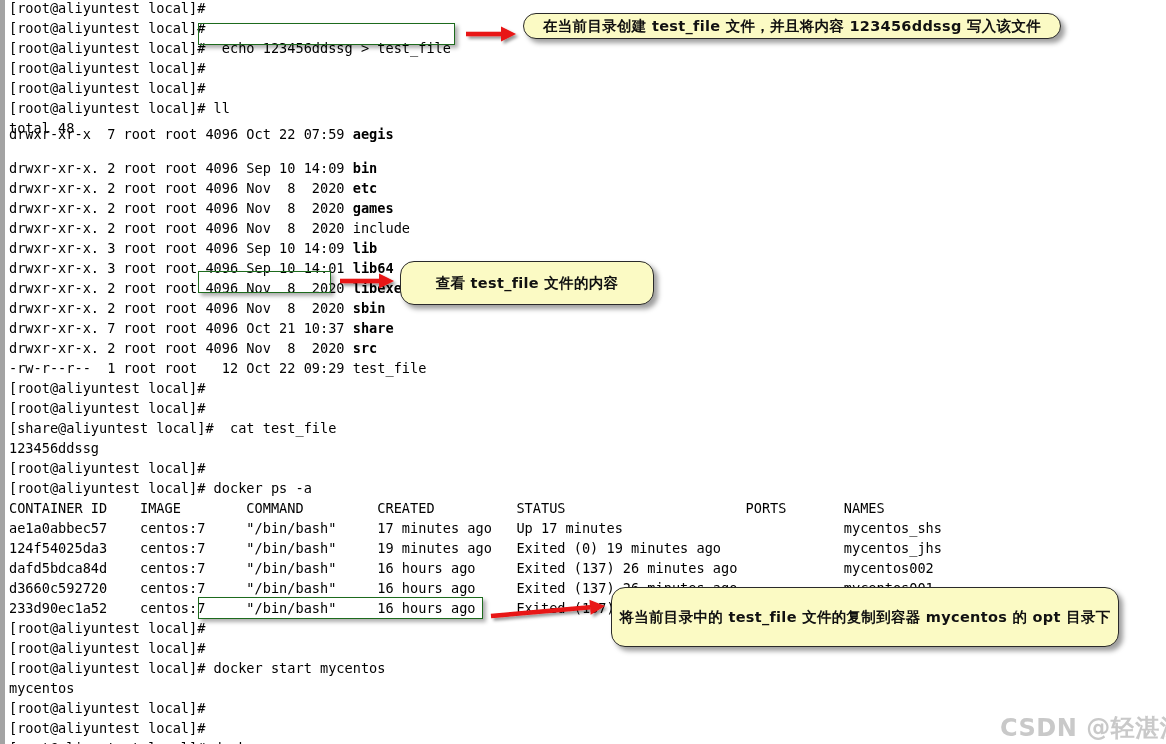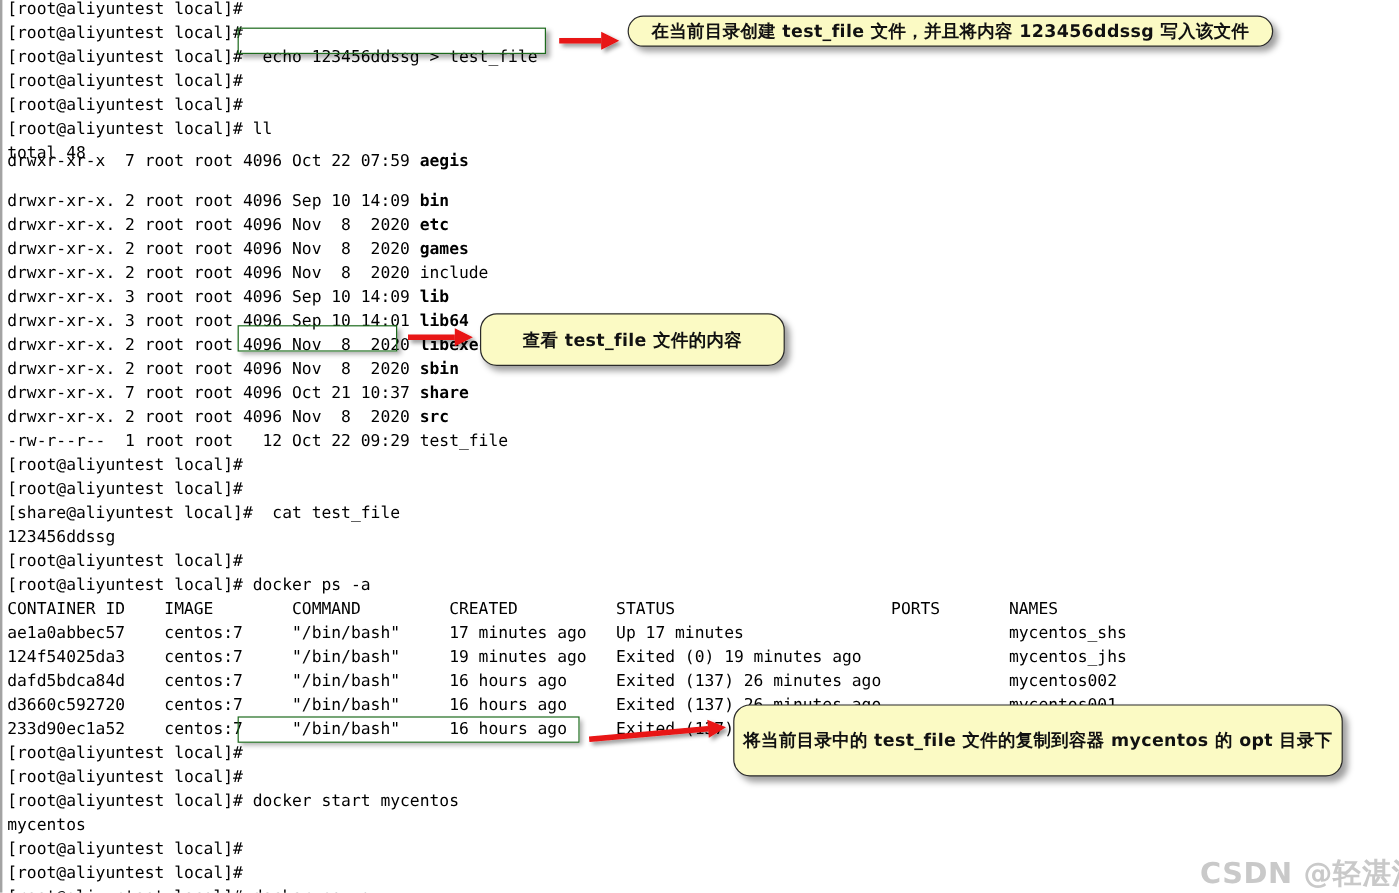--- a/index.html
+++ b/index.html
@@ -5,21 +5,21 @@
   html,body{margin:0;padding:0;background:#ffffff;}
   body{
     width:1166px;height:744px;position:relative;overflow:hidden;
     font-family:"DejaVu Sans Mono","Liberation Mono",monospace;
   }
 
   
   #terminal{
     position:absolute;left:0;top:0;width:1166px;height:744px;
     background:#ffffff;
-    border-left:2px solid #a3a3a3;
+    border-left:5px solid #a3a3a3;
     box-sizing:border-box;
   }
   .tline{
     position:absolute;left:4px;
     height:20px;line-height:20px;
     white-space:pre;
     font-family:"DejaVu Sans Mono","Liberation Mono",monospace;
     font-size:13.6px;
     color:#000000;
     letter-spacing:0px;

